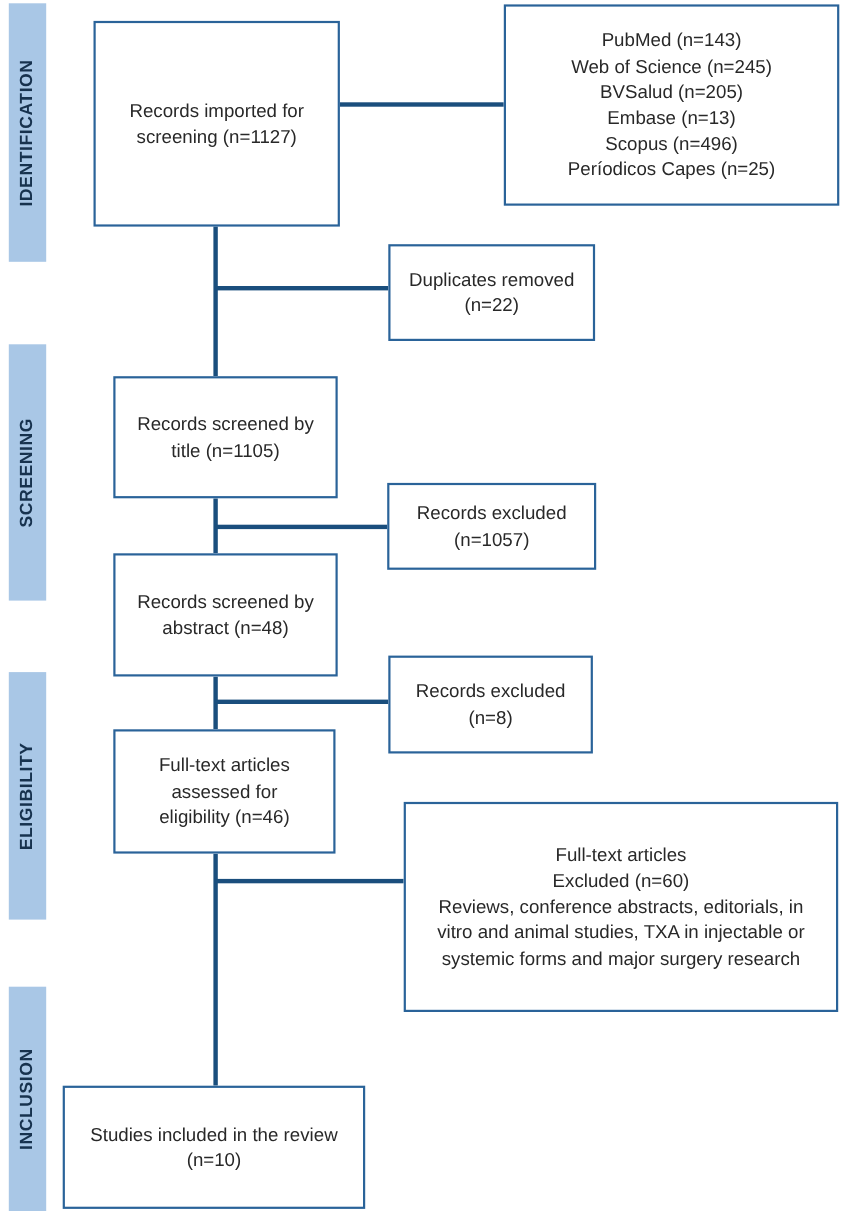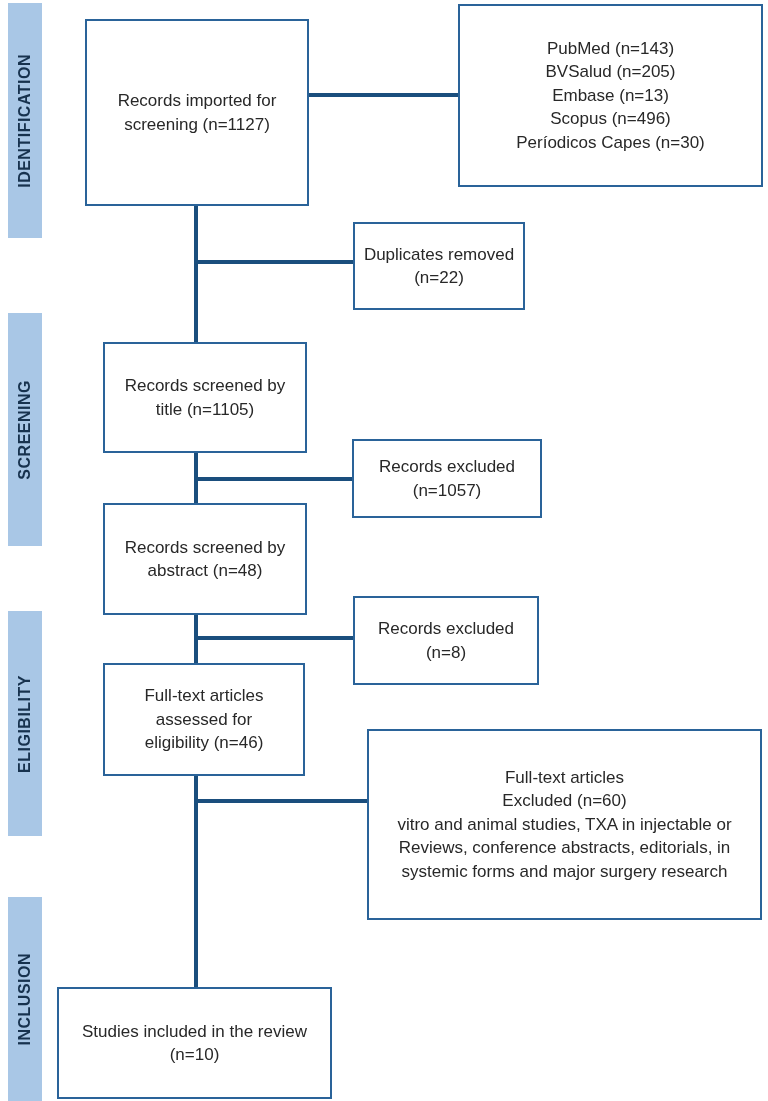--- a/index.html
+++ b/index.html
@@ -49,21 +49,21 @@
     position: absolute;
     background: #1a4e7d;
   }
   #band-identification { top: 3px;   height: 235px; }
   #band-screening      { top: 313px; height: 233px; }
   #band-eligibility    { top: 611px; height: 225px; }
   #band-inclusion      { top: 897px; height: 204px; }
 
   #box-records-imported  { left: 85px;  top: 3px;   width: 224px; height: 187px; margin-top: 16px; }
   #box-databases         { left: 458px; top: 4px;   width: 305px; height: 183px; }
-  #box-duplicates        { left: 353px; top: 222px; width: 172px; height: 88px; }
+  #box-duplicates        { left: 353px; top: 222px; width: 188px; height: 88px; }
   #box-screened-title    { left: 103px; top: 342px; width: 204px; height: 111px; }
   #box-excluded-title    { left: 352px; top: 439px; width: 190px; height: 79px; }
   #box-screened-abstract { left: 103px; top: 503px; width: 204px; height: 112px; }
   #box-excluded-abstract { left: 353px; top: 596px; width: 186px; height: 89px; }
   #box-fulltext-assessed { left: 103px; top: 663px; width: 202px; height: 113px; }
   #box-fulltext-excluded { left: 367px; top: 729px; width: 395px; height: 191px; }
   #box-included          { left: 57px;  top: 987px; width: 275px; height: 112px; }
 
   #line-h-imported-databases { left: 309px; top: 93px;  width: 149px; height: 4px; }
   #line-v-imported-title     { left: 194px; top: 190px; width: 4px;   height: 152px; }
@@ -103,24 +103,25 @@
   <div class="connector" id="line-v-fulltext-included"></div>
   <div class="connector" id="line-h-fulltext-excluded"></div>
 
   <div class="flow-box" id="box-records-imported">
     <span class="line">Records imported for</span>
     <span class="line">screening (n=1127)</span>
   </div>
 
   <div class="flow-box" id="box-databases">
     <span class="line">PubMed (n=143)</span>
+    <span class="line">Web of Science (n=245)</span>
     <span class="line">BVSalud (n=205)</span>
     <span class="line">Embase (n=13)</span>
     <span class="line">Scopus (n=496)</span>
-    <span class="line">Períodicos Capes (n=30)</span>
+    <span class="line">Períodicos Capes (n=25)</span>
   </div>
 
   <div class="flow-box" id="box-duplicates">
     <span class="line">Duplicates removed</span>
     <span class="line">(n=22)</span>
   </div>
 
   <div class="flow-box" id="box-screened-title">
     <span class="line">Records screened by</span>
     <span class="line">title (n=1105)</span>
@@ -143,22 +144,22 @@
 
   <div class="flow-box" id="box-fulltext-assessed">
     <span class="line">Full-text articles</span>
     <span class="line">assessed for</span>
     <span class="line">eligibility (n=46)</span>
   </div>
 
   <div class="flow-box" id="box-fulltext-excluded">
     <span class="line">Full-text articles</span>
     <span class="line">Excluded (n=60)</span>
+    <span class="line">Reviews, conference abstracts, editorials, in</span>
     <span class="line">vitro and animal studies, TXA in injectable or</span>
-    <span class="line">Reviews, conference abstracts, editorials, in</span>
     <span class="line">systemic forms and major surgery research</span>
   </div>
 
   <div class="flow-box" id="box-included">
     <span class="line">Studies included in the review</span>
     <span class="line">(n=10)</span>
   </div>
 
 </div>
 

